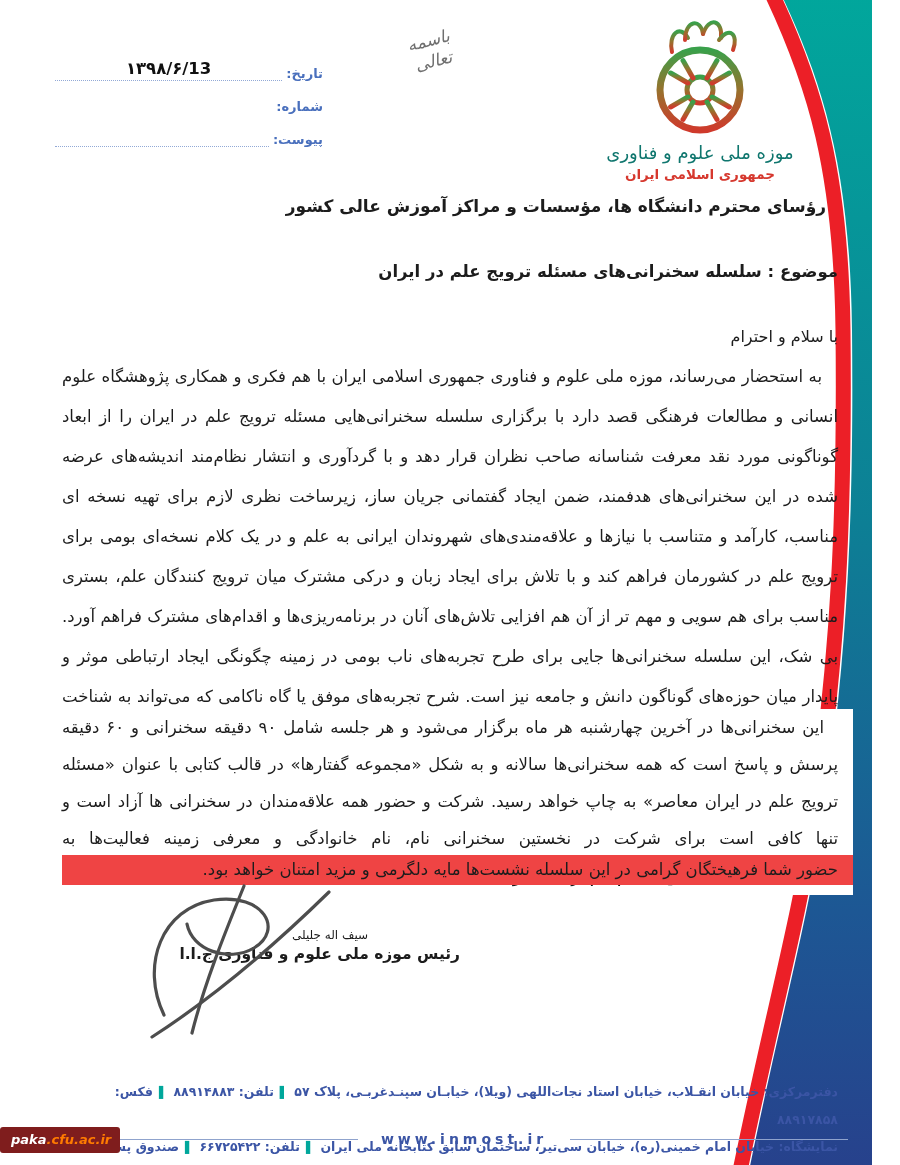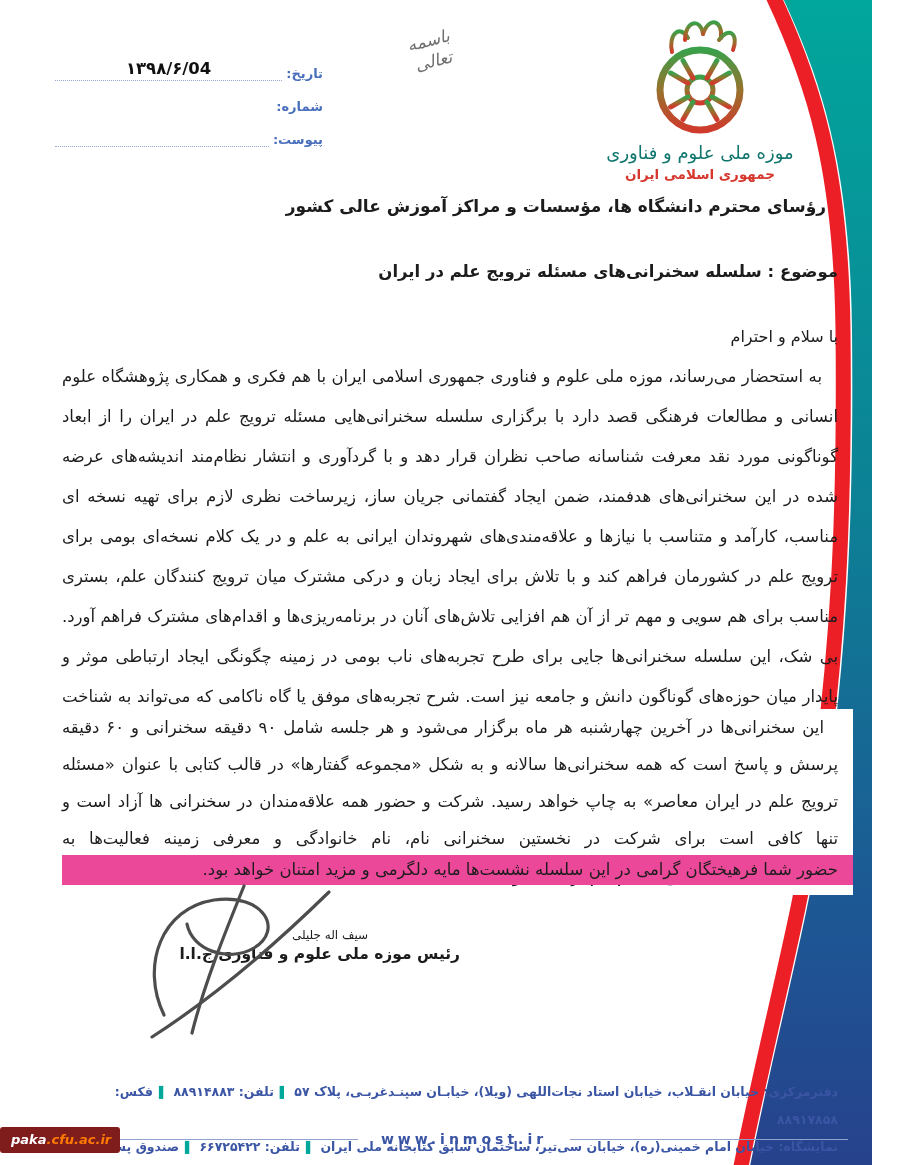--- a/index.html
+++ b/index.html
@@ -27,21 +27,21 @@
   .rtl{direction:rtl;}
   .addressee{position:absolute;right:74px;top:196px;width:776px;text-align:right;
              font-weight:bold;font-size:17px;z-index:2;}
   .subject{position:absolute;right:62px;top:262px;width:776px;text-align:right;
            font-weight:bold;font-size:16.5px;z-index:2;}
   .salutation{position:absolute;right:62px;top:327px;width:776px;text-align:right;
               font-size:16px;z-index:2;}
   .para{position:absolute;right:62px;width:776px;text-align:justify;font-size:16.5px;z-index:2;}
   .p1{top:357px;line-height:40px;text-indent:16px;}
   .p2{top:709px;line-height:37px;right:47px;width:776px;padding-right:15px;background:#fff;text-indent:14px;}
-  .p3{top:855px;line-height:30px;right:47px;width:776px;padding-right:15px;background:#ec4899;text-align:right;}
+  .p3{top:855px;line-height:30px;right:47px;width:776px;padding-right:15px;background:#ef4444;text-align:right;}
   .email{direction:ltr;unicode-bidi:embed;font-size:21px;font-weight:normal;
          letter-spacing:0.5px;color:#111;}
   
   .sig-block{position:absolute;left:200px;top:928px;width:260px;direction:rtl;
              text-align:center;z-index:2;}
   .sig-name{font-weight:normal;font-size:12px;}
   .sig-title{font-weight:bold;font-size:15.5px;margin-top:3px;white-space:nowrap;}
   .sig-scribble{position:absolute;left:132px;top:880px;z-index:3;}
   
   .footer{position:absolute;right:62px;top:1078px;width:780px;direction:rtl;text-align:right;
@@ -78,21 +78,21 @@
       </linearGradient>
     </defs>
     <path d="M 772 -6 C 815 85, 841 170, 843 330 C 845 520, 838 650, 816 810 C 798 925, 772 1015, 740 1171" fill="none" stroke="#ec1f27" stroke-width="15"></path>
     <path d="M 781 -6 C 824 85, 850 170, 852 330 C 854 520, 847 650, 825 810 C 807 925, 781 1015, 749 1171 L 872 1171 L 872 -6 Z" fill="url(#tealblue)"></path>
   </svg>
 
   <div class="meta">
     <div class="meta-row">
       <span class="meta-label">تاریخ:</span>
       <span class="meta-line">
-        <span class="meta-value">۱۳۹۸/۶/04</span>
+        <span class="meta-value">۱۳۹۸/۶/13</span>
       </span>
     </div>
     <div class="meta-row">
       <span class="meta-label">شماره:</span>
     </div>
     <div class="meta-row">
       <span class="meta-label">پیوست:</span>
       <span class="meta-line"></span>
     </div>
   </div>

